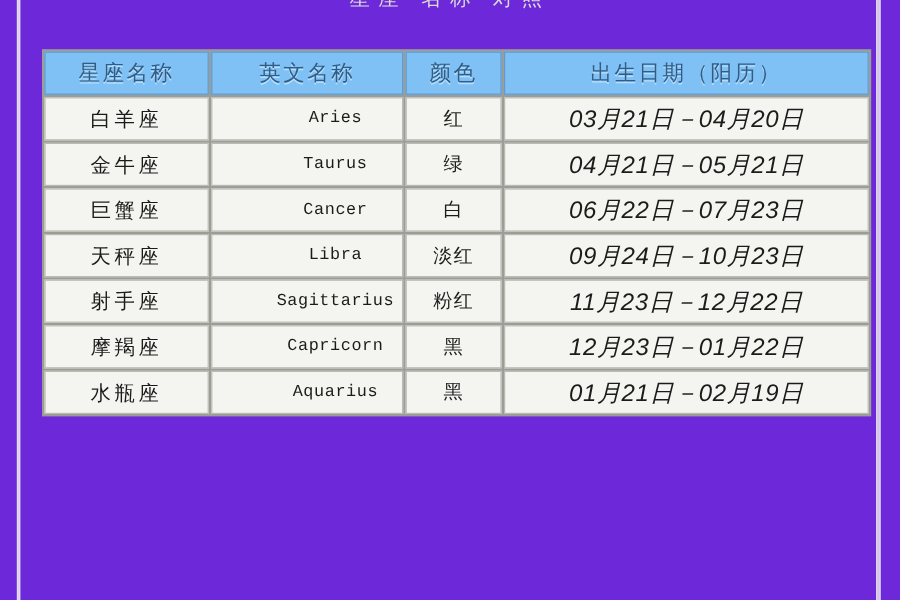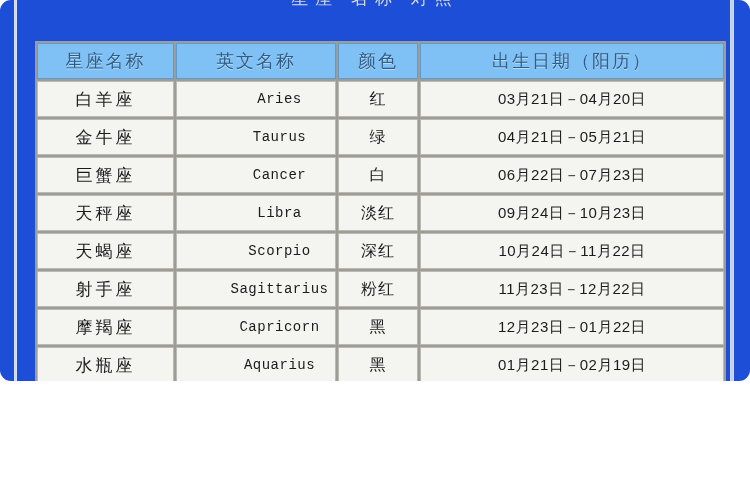--- a/index.html
+++ b/index.html
@@ -12,24 +12,23 @@
     height: 500px;
     overflow: hidden;
     background: #ffffff;
     font-family: "Liberation Sans", "DejaVu Sans", sans-serif;
   }
 
   
   #page {
     position: relative;
     width: 750px;
-    height: 381px;
-    background: #1d4ed8;
-    overflow: hidden;
-    border-radius: 11px;
+    height: 500px;
+    background: #6d28d9;
+    overflow: hidden;
   }
   #page::before {
     
     content: "";
     position: absolute;
     left: 14px; top: 0;
     width: 3px; height: 500px;
     background: linear-gradient(90deg,#ffffff 0%, #eceeea 45%, #ffffff 100%);
     opacity: .85;
     pointer-events: none;
@@ -126,23 +125,24 @@
     padding-left: 47px;
   }
   .cell-color {
     display: block;
     font-size: 16px;
     color: #1b1b1b;
     letter-spacing: 1px;
   }
   .cell-date {
     display: block;
-    font-size: 15px;
+    font-size: 20px;
     color: #1b1b1b;
     letter-spacing: .5px;
+    font-style: italic;
   }
 
   
   tr.clipped td { border-bottom-color: #b9bab4; }
 </style>
 </head>
 <body>
 
 <div id="page">
 
@@ -226,34 +226,20 @@
             </td>
             <td>
               <span class="cell-color">淡红</span>
             </td>
             <td>
               <span class="cell-date">09月24日－10月23日</span>
             </td>
           </tr>
           <tr>
             <td>
-              <span class="cell-name">天蝎座</span>
-            </td>
-            <td>
-              <span class="cell-en">Scorpio</span>
-            </td>
-            <td>
-              <span class="cell-color">深红</span>
-            </td>
-            <td>
-              <span class="cell-date">10月24日－11月22日</span>
-            </td>
-          </tr>
-          <tr>
-            <td>
               <span class="cell-name">射手座</span>
             </td>
             <td>
               <span class="cell-en">Sagittarius</span>
             </td>
             <td>
               <span class="cell-color">粉红</span>
             </td>
             <td>
               <span class="cell-date">11月23日－12月22日</span>

